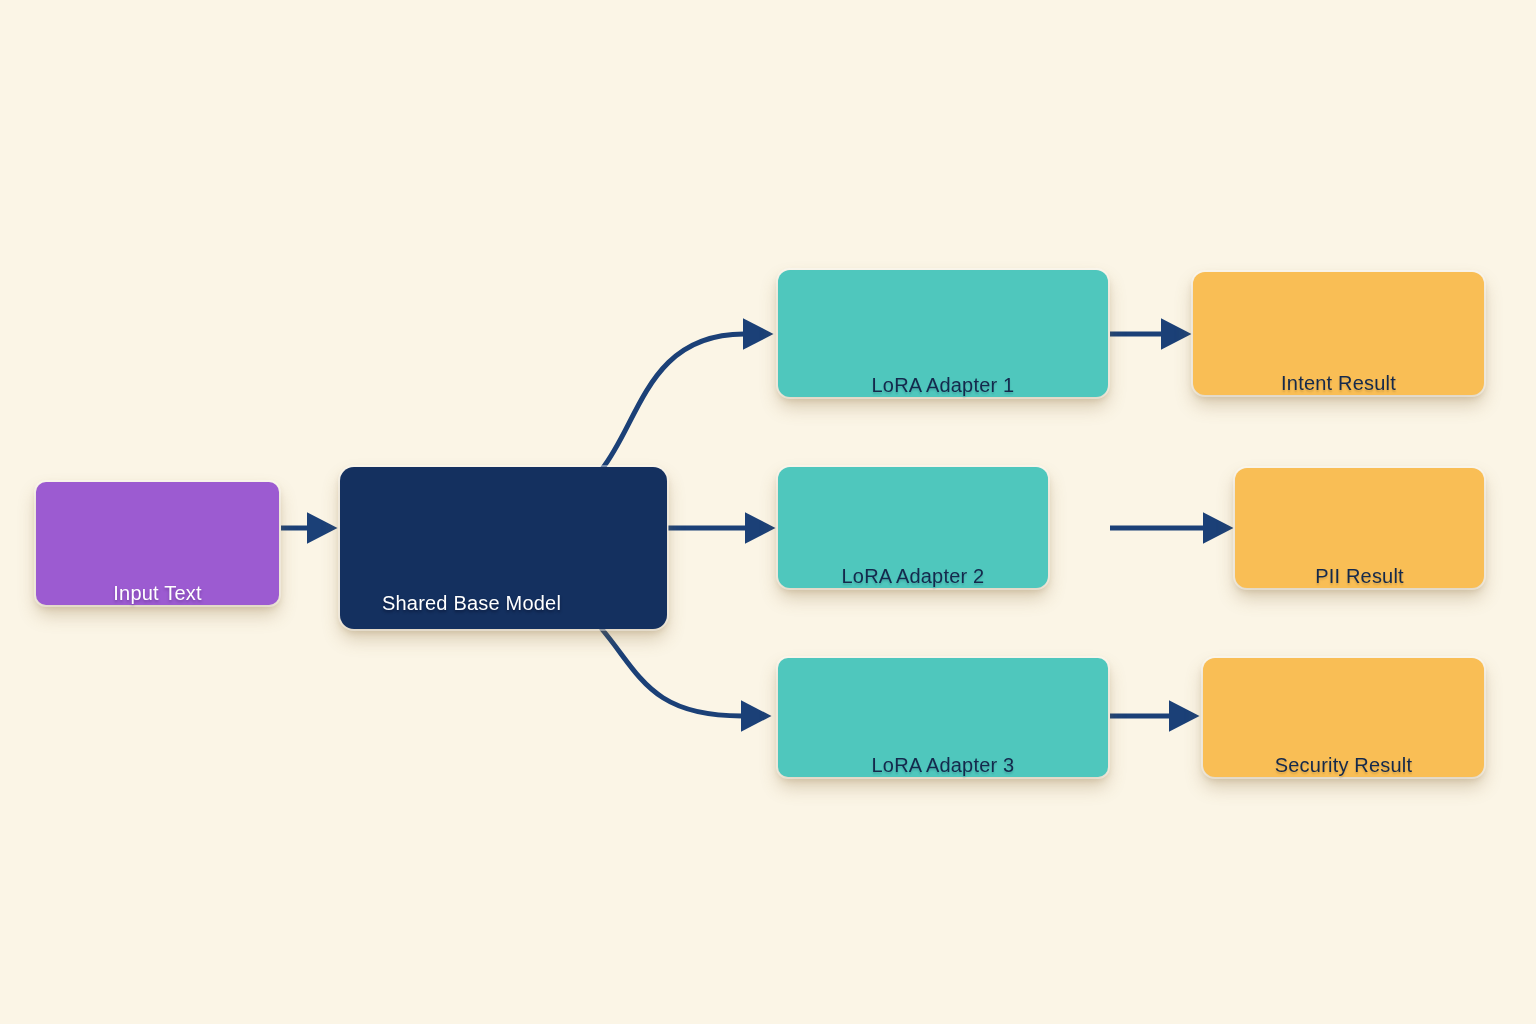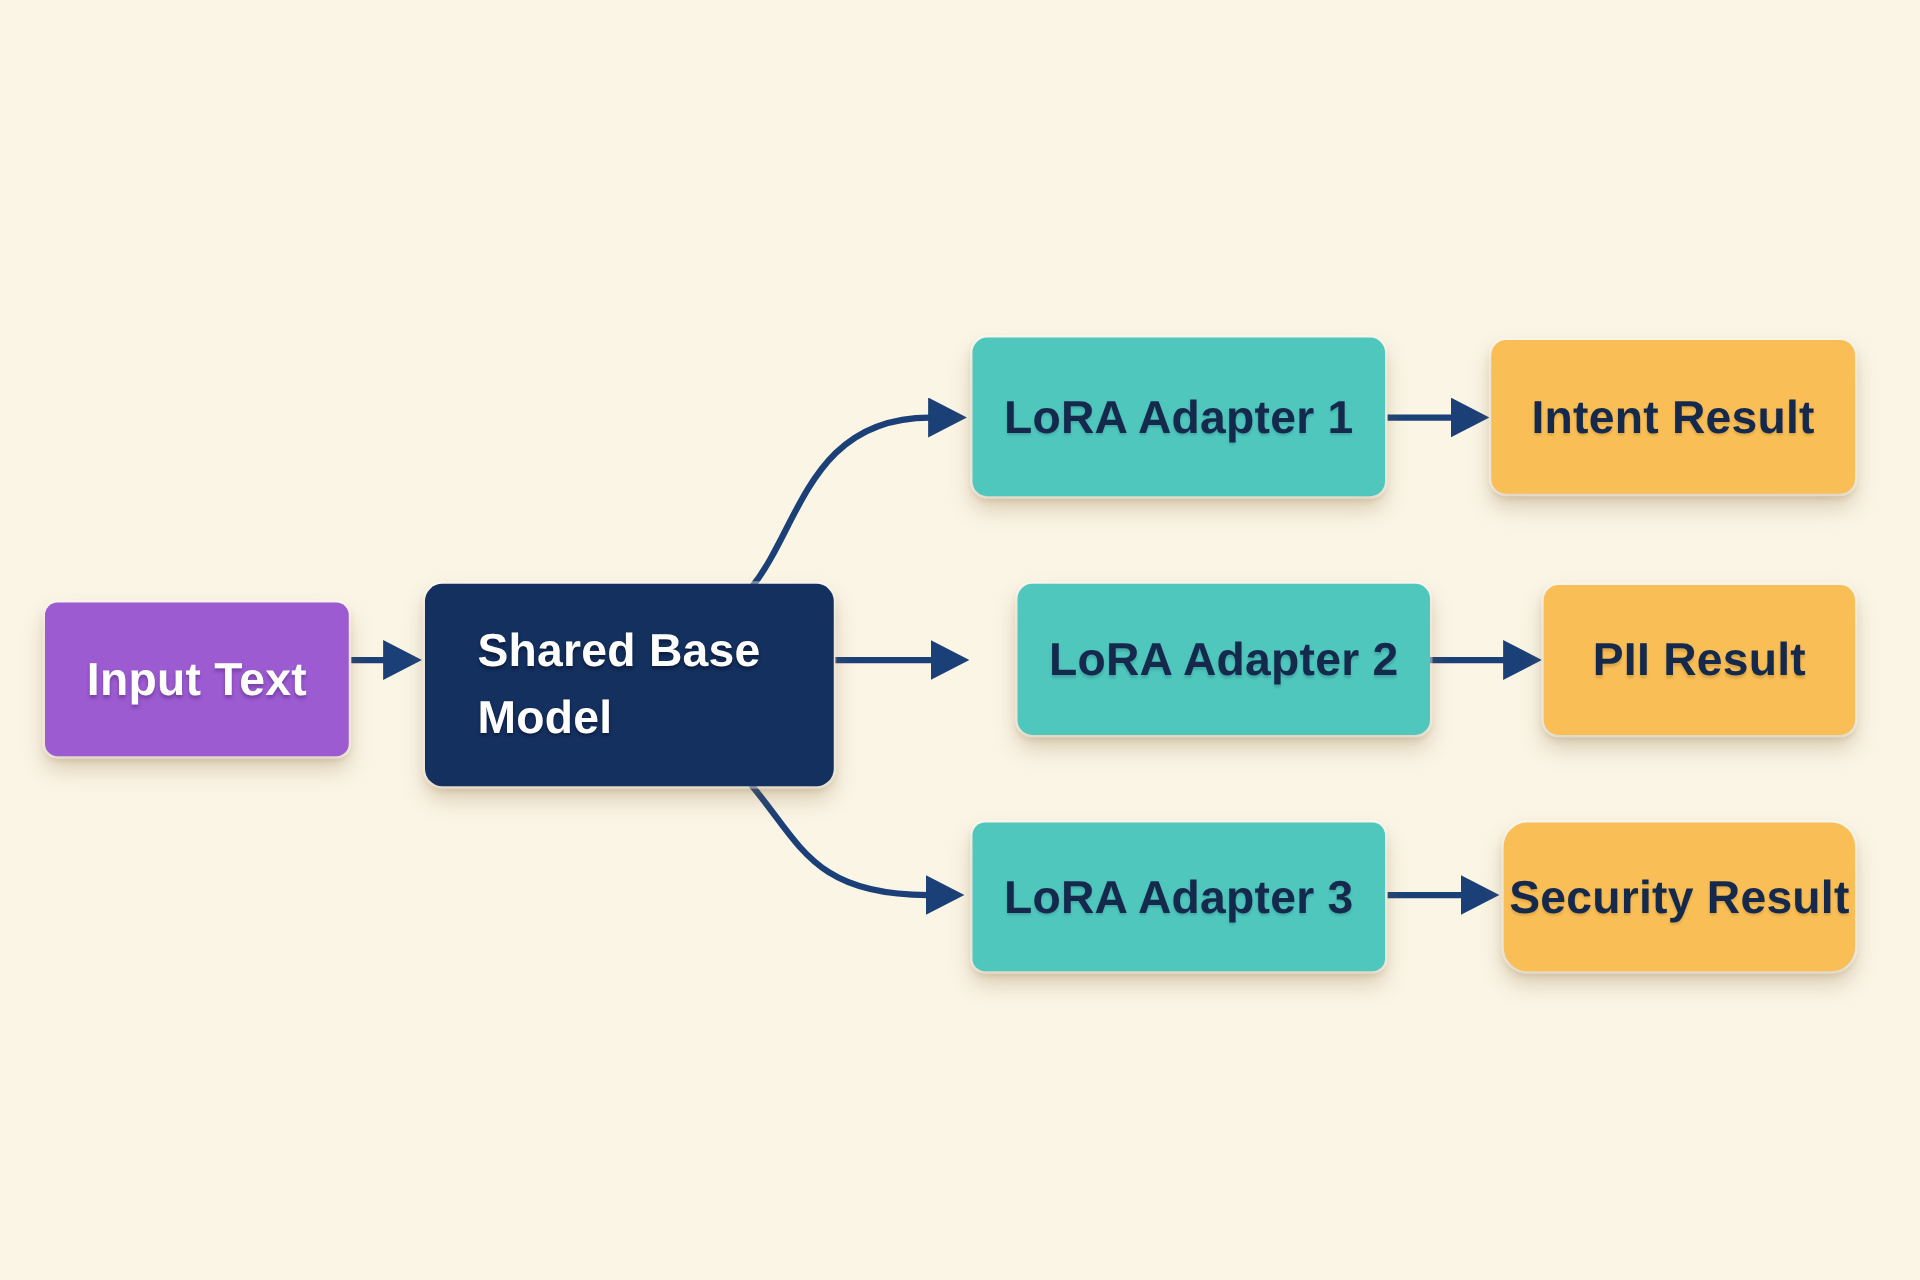--- a/index.html
+++ b/index.html
@@ -23,25 +23,25 @@
   #edges-layer path.edge {
     fill: none;
     stroke: var(--arrow, #1B4077);
     stroke-width: 5;
   }
   #arrow-head-shape { fill: var(--arrow, #1B4077); }
 
   .node {
     position: absolute;
     display: flex;
-    align-items: center;
+    align-items: flex-end;
     justify-content: center;
     text-align: center;
-    font-weight: bold;
-    font-size: 37px;
+    font-weight: normal;
+    font-size: 20px;
     letter-spacing: 0.2px;
     border-radius: 12px;
     box-shadow:
       0 0 0 2px rgba(255,255,255,0.40),
       0 10px 18px rgba(140,110,60,0.30),
       0 3px 6px rgba(140,110,60,0.22);
   }
   .node--purple {
     background: var(--purple, #9C5BD1);
     color: var(--text_light, #FFFFFF);
@@ -66,25 +66,25 @@
   .node--yellow {
     background: var(--yellow, #F9BE55);
     color: var(--text_dark, #14294C);
     text-shadow: 0 2px 2px rgba(90,60,10,0.20);
   }
 
   
   #node-input    { left: 36px;   top: 482px; width: 243px; height: 123px; }
   #node-base     { left: 340px;  top: 467px; width: 327px; height: 162px; }
   #node-adapter1 { left: 778px;  top: 270px; width: 330px; height: 127px; }
-  #node-adapter2 { left: 778px;  top: 467px; width: 330px; height: 121px; margin-left: 36px; }
+  #node-adapter2 { left: 778px;  top: 467px; width: 270px; height: 121px; }
   #node-adapter3 { left: 778px;  top: 658px; width: 330px; height: 119px; border-radius: 10px; }
   #node-result1  { left: 1193px; top: 272px; width: 291px; height: 123px; }
   #node-result2  { left: 1235px; top: 468px; width: 249px; height: 120px; }
-  #node-result3  { left: 1203px; top: 658px; width: 281px; height: 119px; border-radius: 19px; }
+  #node-result3  { left: 1203px; top: 658px; width: 281px; height: 119px; }
 </style>
 </head>
 <body>
 
 <div id="canvas">
 
   <svg id="edges-layer" viewBox="0 0 1536 1024" xmlns="http://www.w3.org/2000/svg" aria-hidden="true">
     <defs>
       <marker id="arrowhead" markerUnits="strokeWidth" markerWidth="6.4" markerHeight="6.4" refX="0.3" refY="3.2" orient="auto">
         <path id="arrow-head-shape" d="M0,0 L6.2,3.2 L0,6.4 Z"></path>

